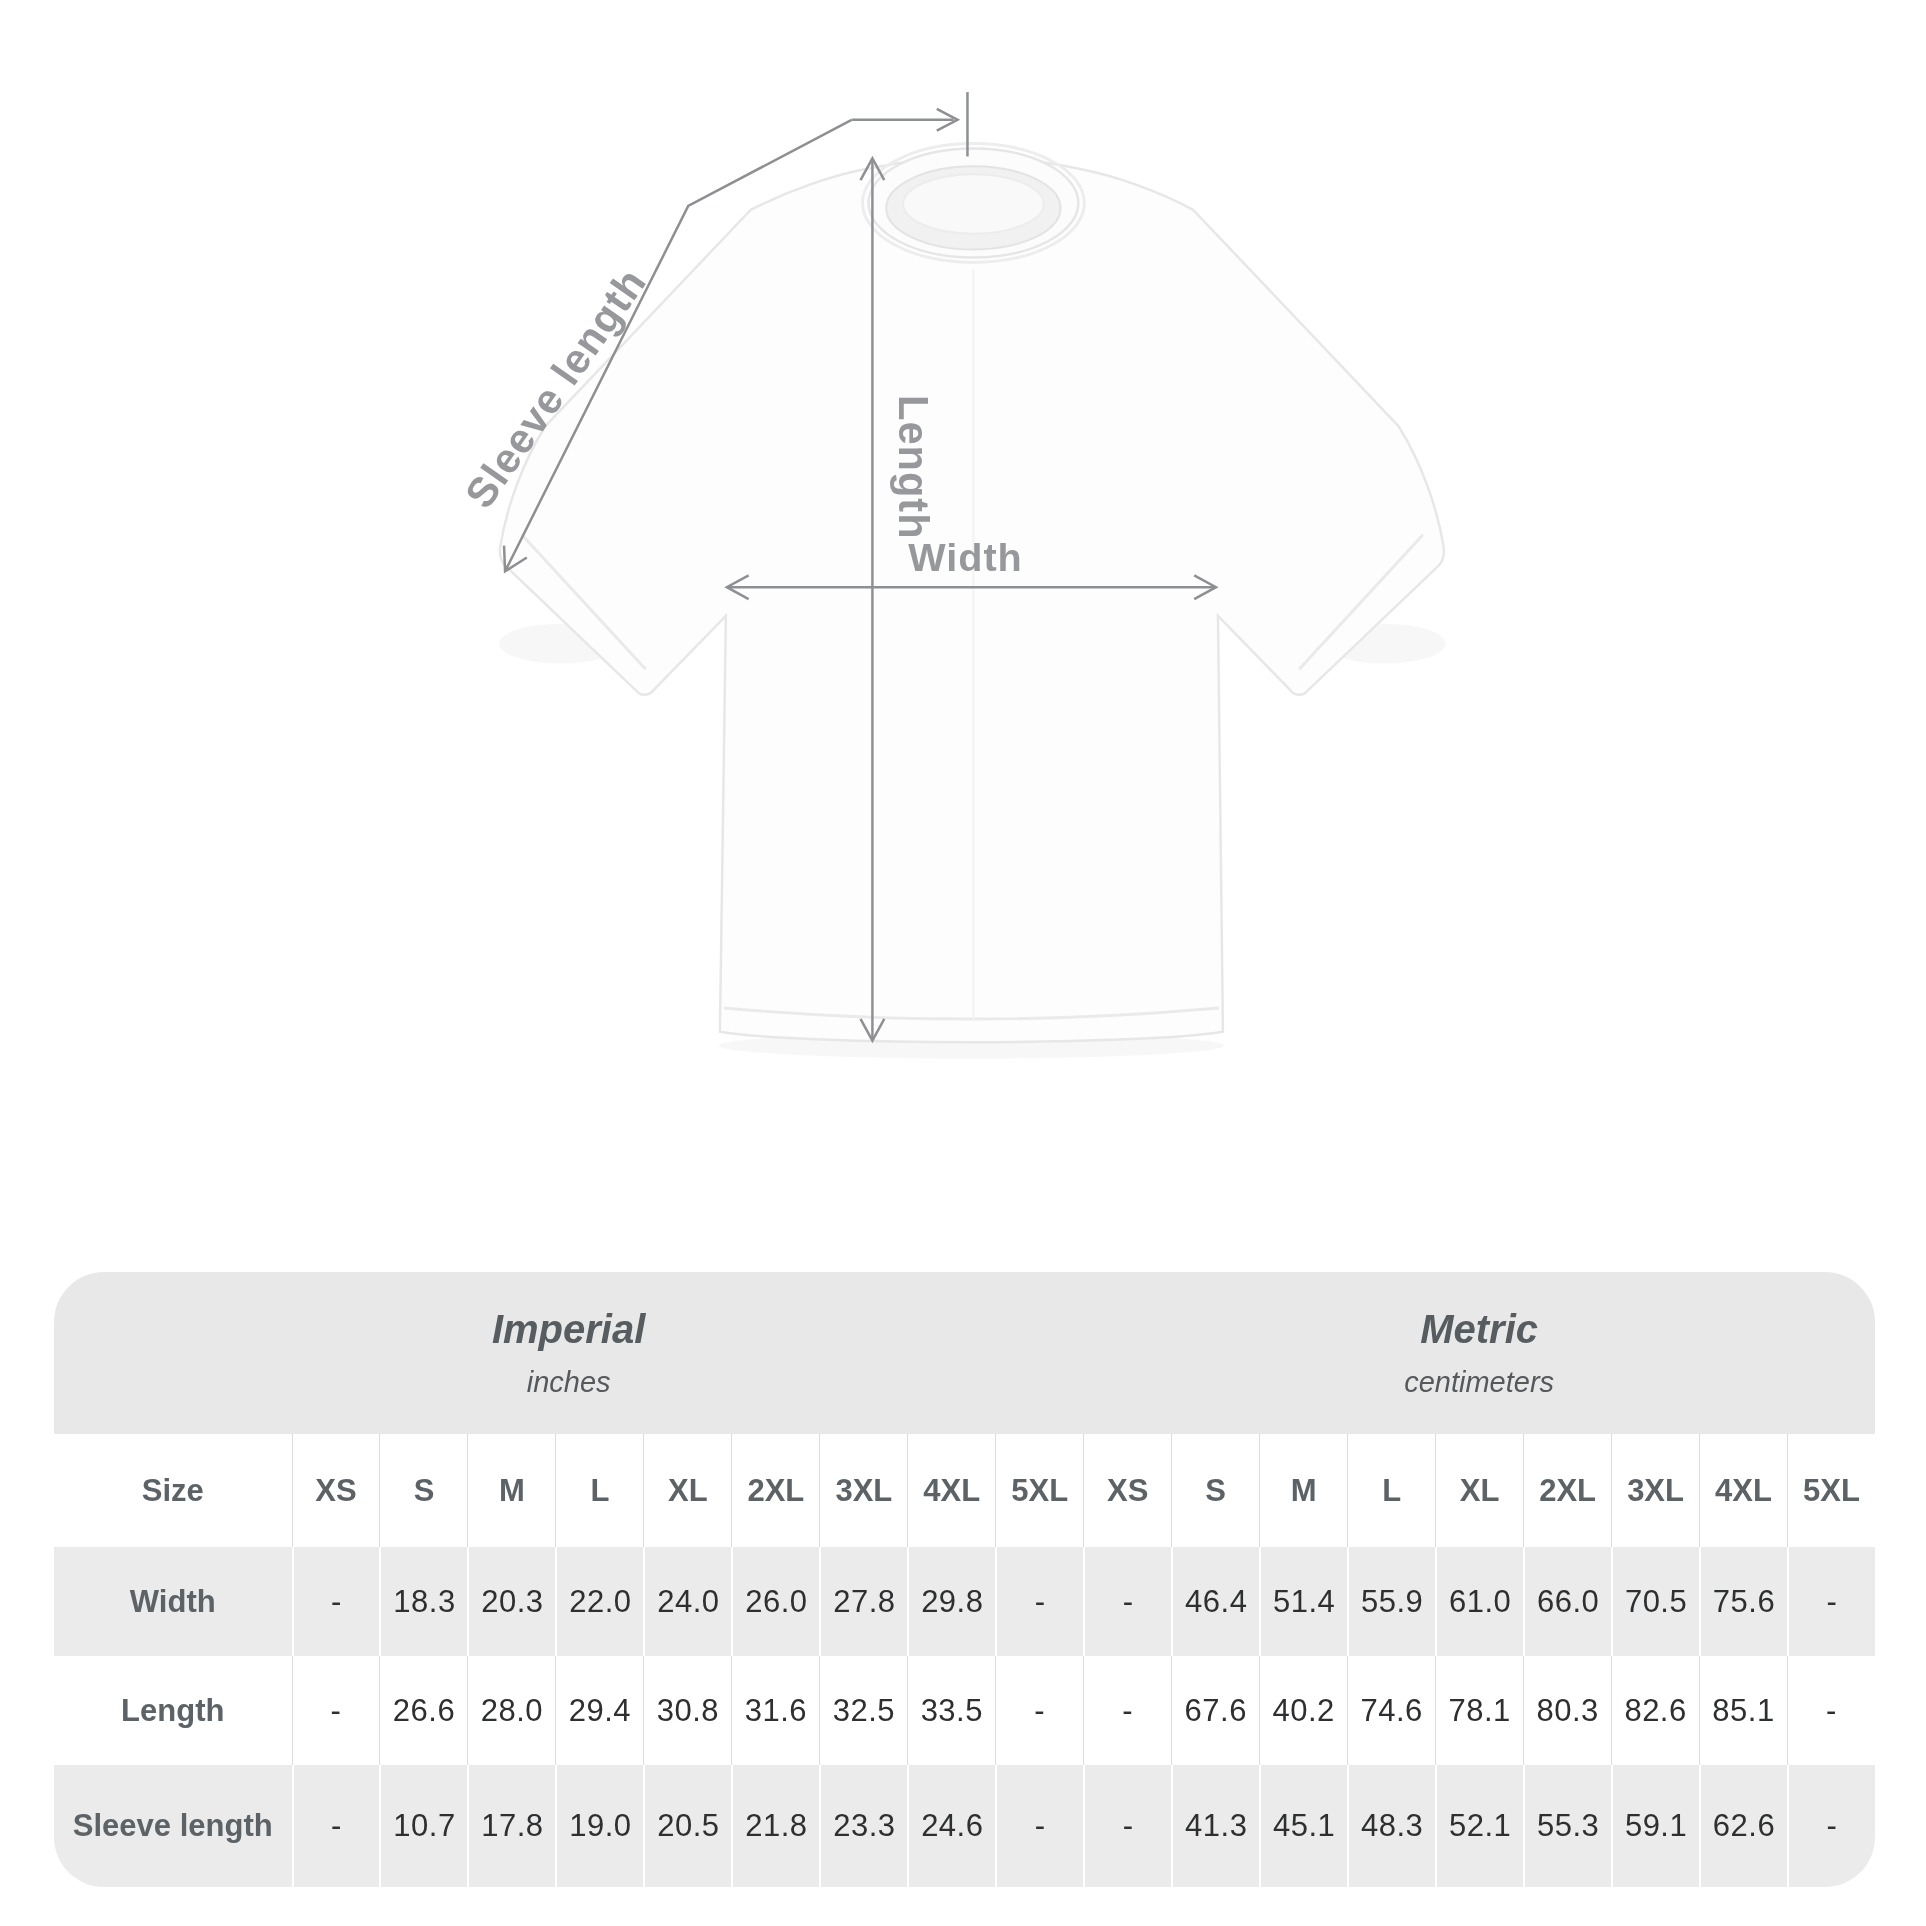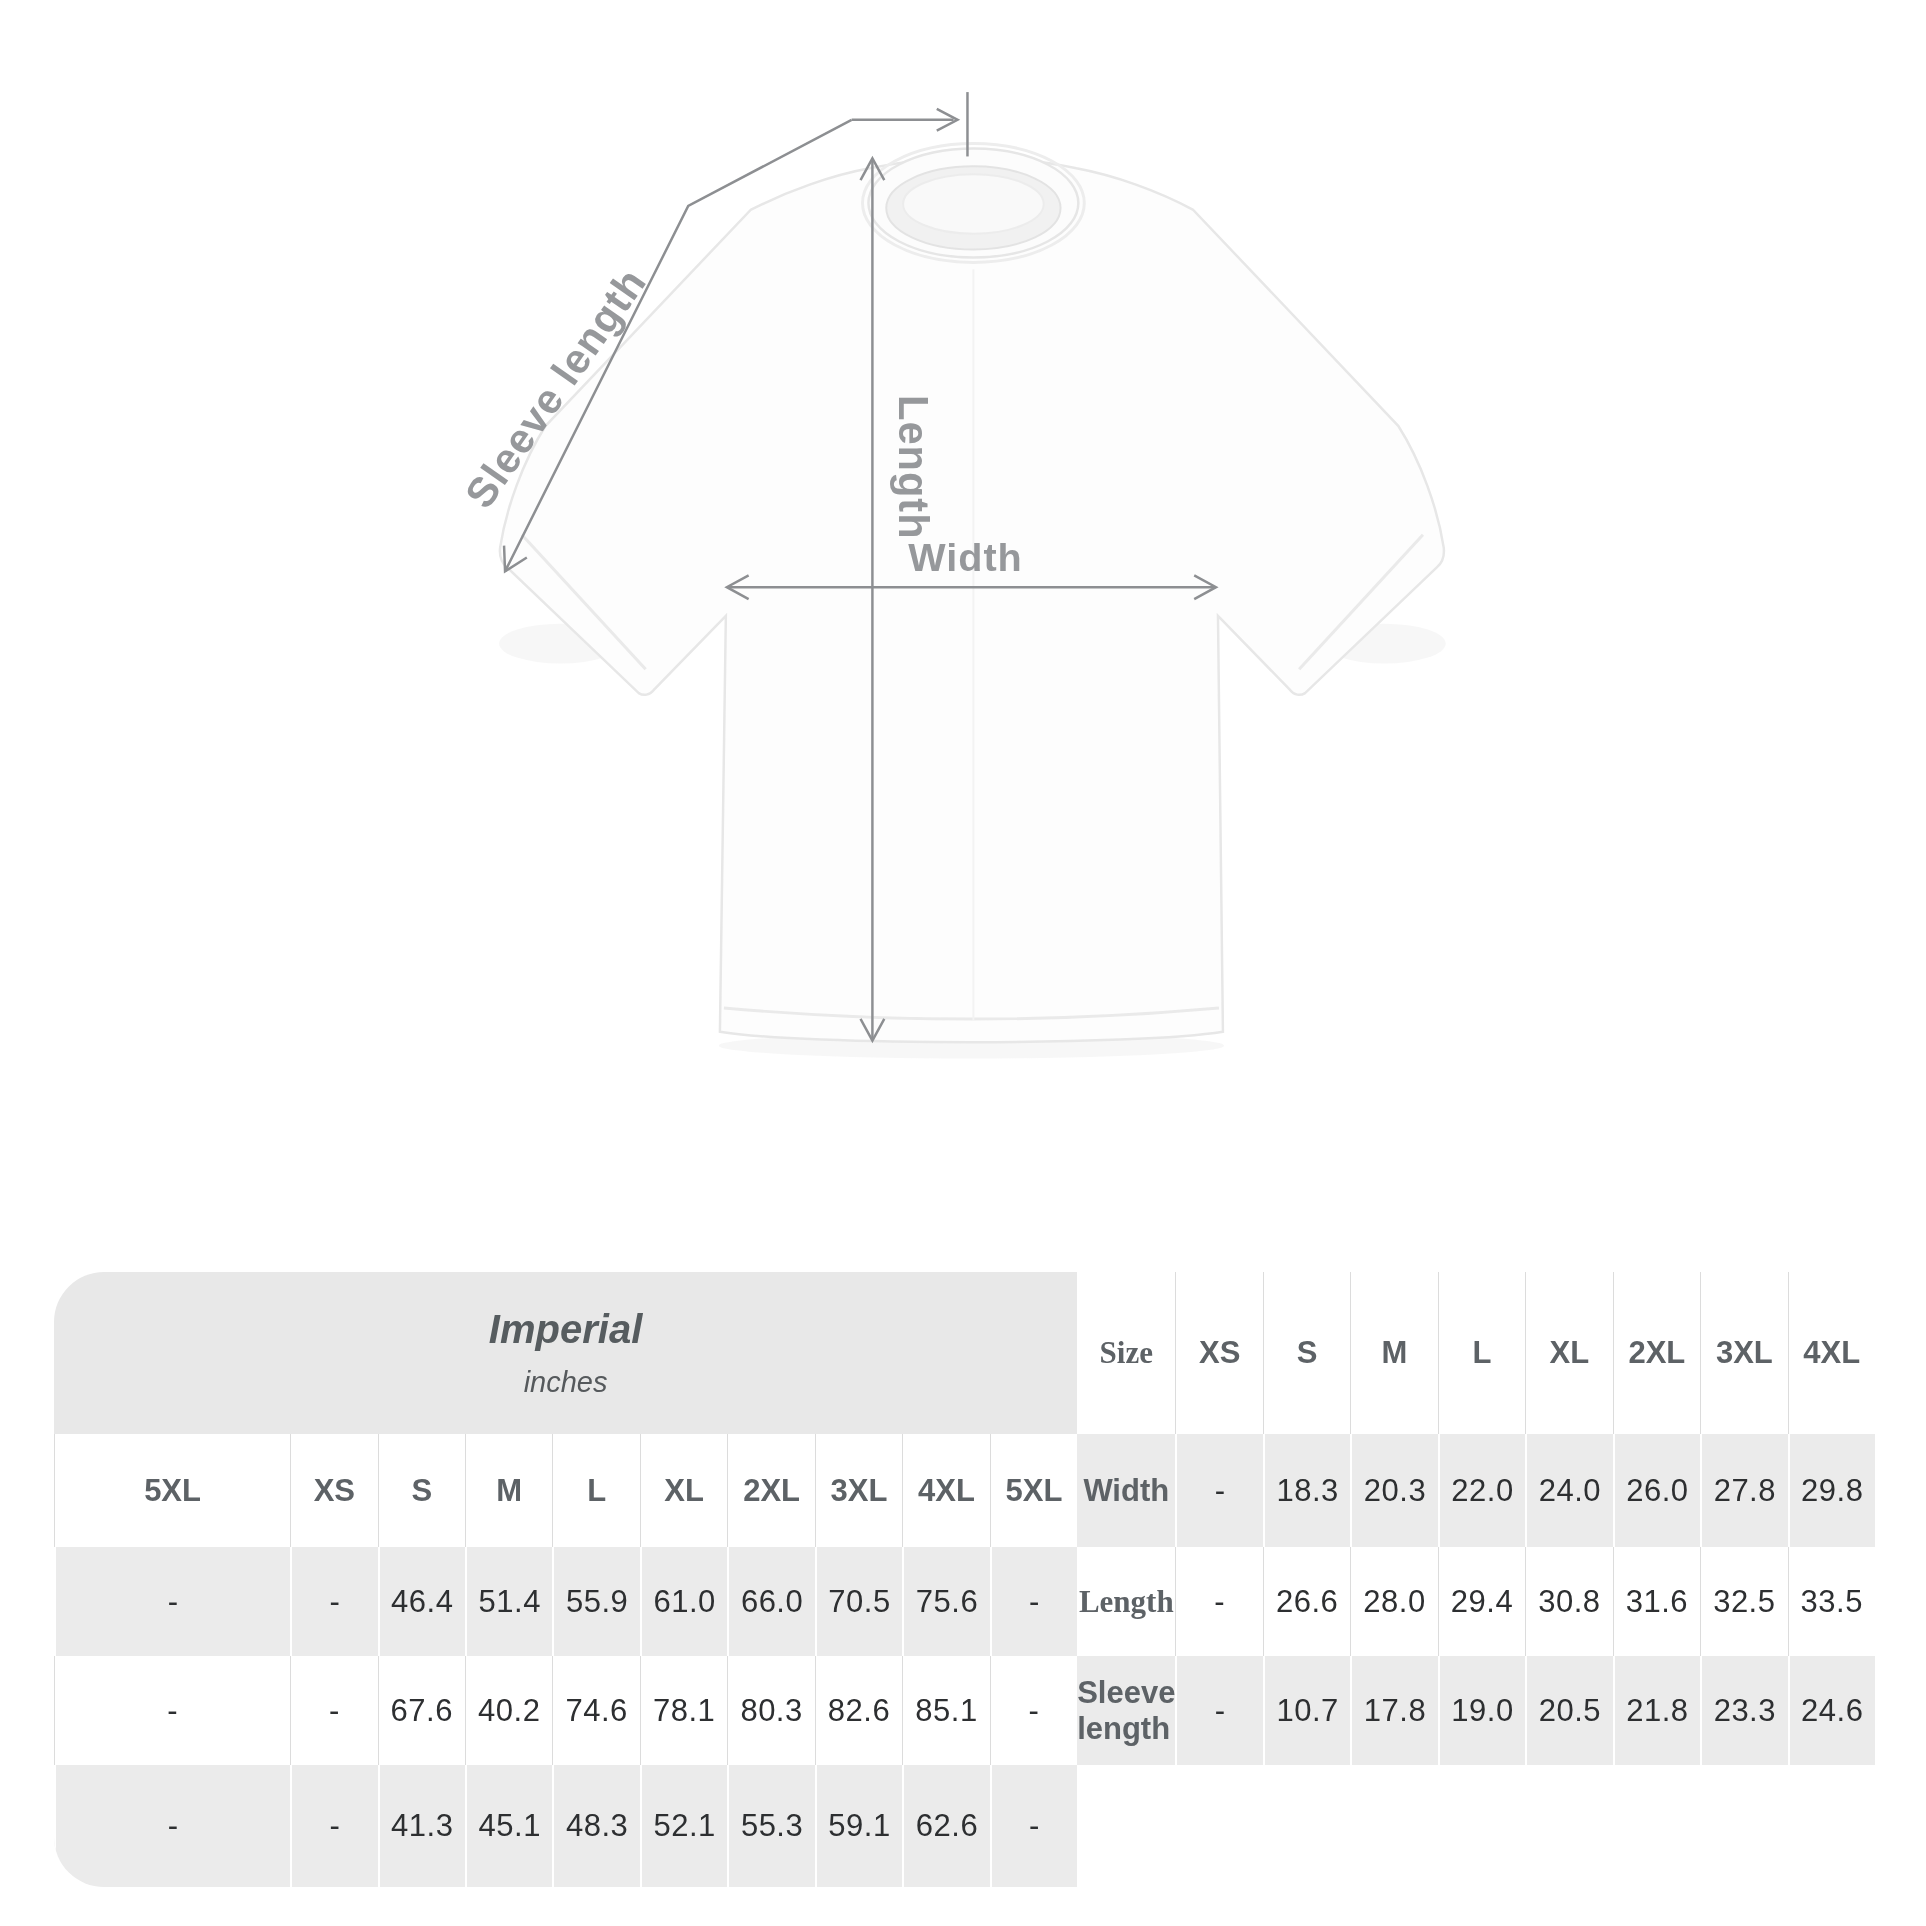--- a/index.html
+++ b/index.html
@@ -21,21 +21,21 @@
     grid-template-rows:162px 113px 109px 109px 122px;
   }
   .band { background:#e8e8e8; display:flex; flex-direction:column; align-items:center; justify-content:center; }
   .band-imperial { grid-column:1 / 11; }
   .band-metric { grid-column:11 / 20; }
   .band-title { font-size:40px; font-weight:bold; font-style:italic; color:#565c5f; }
   .band-sub { margin-top:14px; font-size:29px; font-style:italic; color:#55595c; }
 
   .cell { display:flex; align-items:center; justify-content:center; }
   .cell.white { background:#ffffff; border-left:1px solid #dcdcdc; }
-  .cell.white.first { border-left:none;font-family:Liberation Serif, serif; }
+  .cell.white.first { border-left:none; }
   .cell.gray { background:#ebebeb; border-left:2px solid #ffffff; }
   .cell.gray.first { border-left:none; }
 
   .head-label { font-size:31px; font-weight:bold; color:#5d6266; }
   .row-label { font-size:31px; font-weight:bold; color:#5d6266; }
   .val { font-size:31px; color:#2d2f31; letter-spacing:0.5px; }
 </style>
 </head>
 <body>
 
@@ -115,20 +115,24 @@
     </svg>
   </div>
 
 
   <div class="size-table">
 
     <div class="band band-imperial">
       <div class="band-title">Imperial</div>
       <div class="band-sub">inches</div>
     </div>
+    <div class="band band-metric">
+      <div class="band-title">Metric</div>
+      <div class="band-sub">centimeters</div>
+    </div>
 
     <div class="cell white first">
         <span class="head-label">Size</span>
       </div>
     <div class="cell white">
         <span class="head-label">XS</span>
       </div>
     <div class="cell white">
         <span class="head-label">S</span>
       </div>

